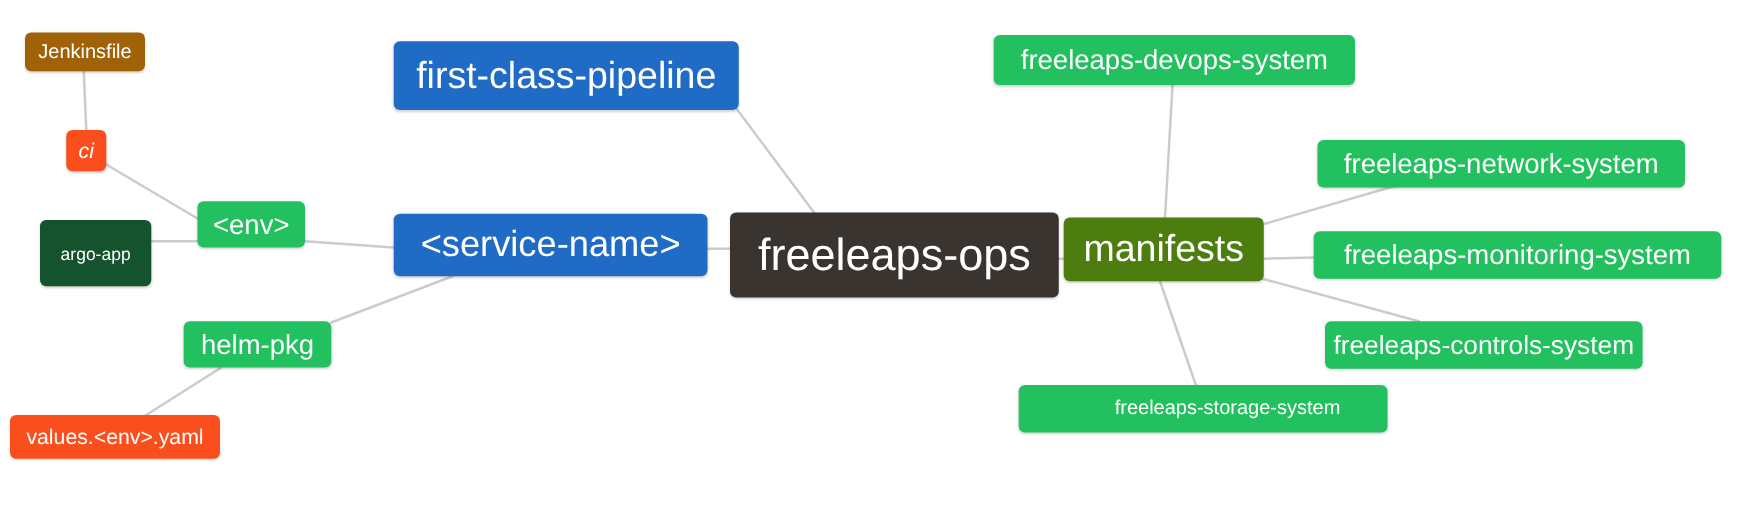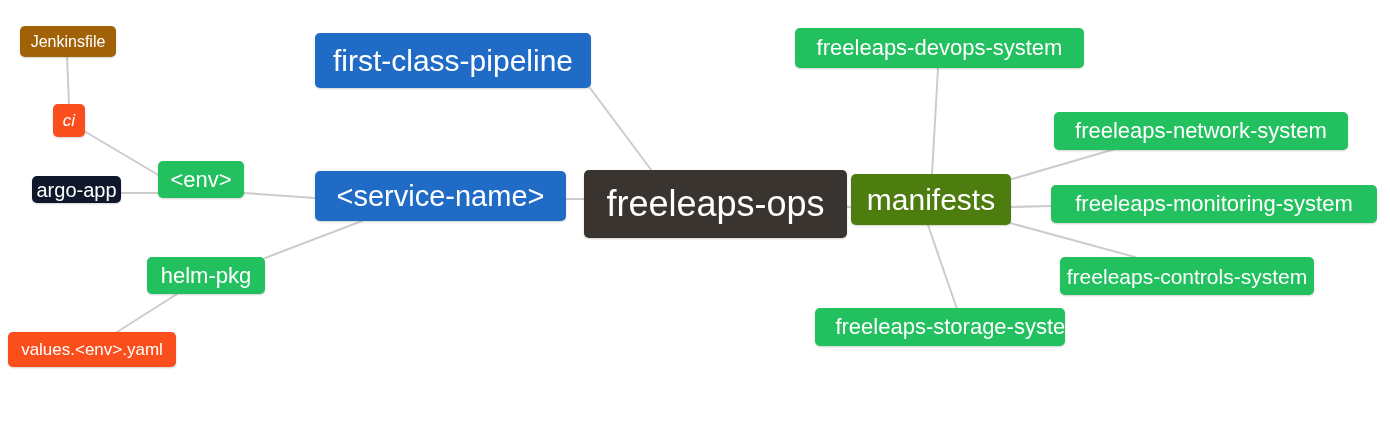--- a/index.html
+++ b/index.html
@@ -60,21 +60,21 @@
       <line x1="928" y1="225" x2="957" y2="309" stroke="#cccccc" stroke-width="2" stroke-linecap="round"></line>
     </svg>
 
 <div class="node" style="left: 584px; top: 170px; width: 263px; height: 68px; font-size: 36px; background: rgb(57, 52, 48); color: rgb(255, 255, 255);">freeleaps-ops</div>
     <div class="node" style="left: 315px; top: 33px; width: 276px; height: 55px; font-size: 30px; background: rgb(31, 107, 197); color: rgb(255, 255, 255);">first-class-pipeline</div>
     <div class="node" style="left: 315px; top: 171px; width: 251px; height: 50px; font-size: 29px; background: rgb(31, 107, 197); color: rgb(255, 255, 255);">&lt;service-name&gt;</div>
     <div class="node" style="left: 851px; top: 174px; width: 160px; height: 51px; font-size: 30px; background: #4d7c0f; color: rgb(255, 255, 255);">manifests</div>
     <div class="node" style="left: 158px; top: 161px; width: 86px; height: 37px; font-size: 22px; background: rgb(34, 192, 94); color: rgb(255, 255, 255);">&lt;env&gt;</div>
     <div class="node" style="left: 147px; top: 257px; width: 118px; height: 37px; font-size: 22px; background: rgb(34, 192, 94); color: rgb(255, 255, 255);">helm-pkg</div>
     <div class="node" style="left: 53px; top: 104px; width: 32px; height: 33px; font-size: 17px; background: rgb(251, 78, 29); color: rgb(255, 255, 255); font-style: italic;">ci</div>
-    <div class="node" style="left: 32px; top: 176px; width: 89px; height: 27px; font-size: 20px; background: #0f172a; color: rgb(255, 255, 255);">argo-app</div>
+    <div class="node" style="left: 32px; top: 176px; width: 89px; height: 53px; font-size: 14px; background: #14532d; color: rgb(255, 255, 255);">argo-app</div>
     <div class="node" style="left: 20px; top: 26px; width: 96px; height: 31px; font-size: 16px; background: #a16207; color: rgb(255, 255, 255);">Jenkinsfile</div>
     <div class="node" style="left: 8px; top: 332px; width: 168px; height: 35px; font-size: 17px; background: rgb(251, 78, 29); color: rgb(255, 255, 255);">values.&lt;env&gt;.yaml</div>
     <div class="node" style="left: 795px; top: 28px; width: 289px; height: 40px; font-size: 22px; background: rgb(34, 192, 94); color: rgb(255, 255, 255);">freeleaps-devops-system</div>
     <div class="node" style="left: 1054px; top: 112px; width: 294px; height: 38px; font-size: 22px; background: rgb(34, 192, 94); color: rgb(255, 255, 255);">freeleaps-network-system</div>
     <div class="node" style="left: 1051px; top: 185px; width: 326px; height: 38px; font-size: 22px; background: rgb(34, 192, 94); color: rgb(255, 255, 255);">freeleaps-monitoring-system</div>
     <div class="node" style="left: 1060px; top: 257px; width: 254px; height: 38px; font-size: 21px; background: rgb(34, 192, 94); color: rgb(255, 255, 255);">freeleaps-controls-system</div>
-    <div class="node" style="left: 815px; top: 308px; width: 250px; height: 38px; font-size: 22px; background: rgb(34, 192, 94); color: rgb(255, 255, 255); padding-left: 39px;">freeleaps-storage-system</div>
+    <div class="node" style="left: 815px; top: 308px; width: 295px; height: 38px; font-size: 16px; background: rgb(34, 192, 94); color: rgb(255, 255, 255); padding-left: 39px;">freeleaps-storage-system</div>
   </div>
 
 </body></html>

